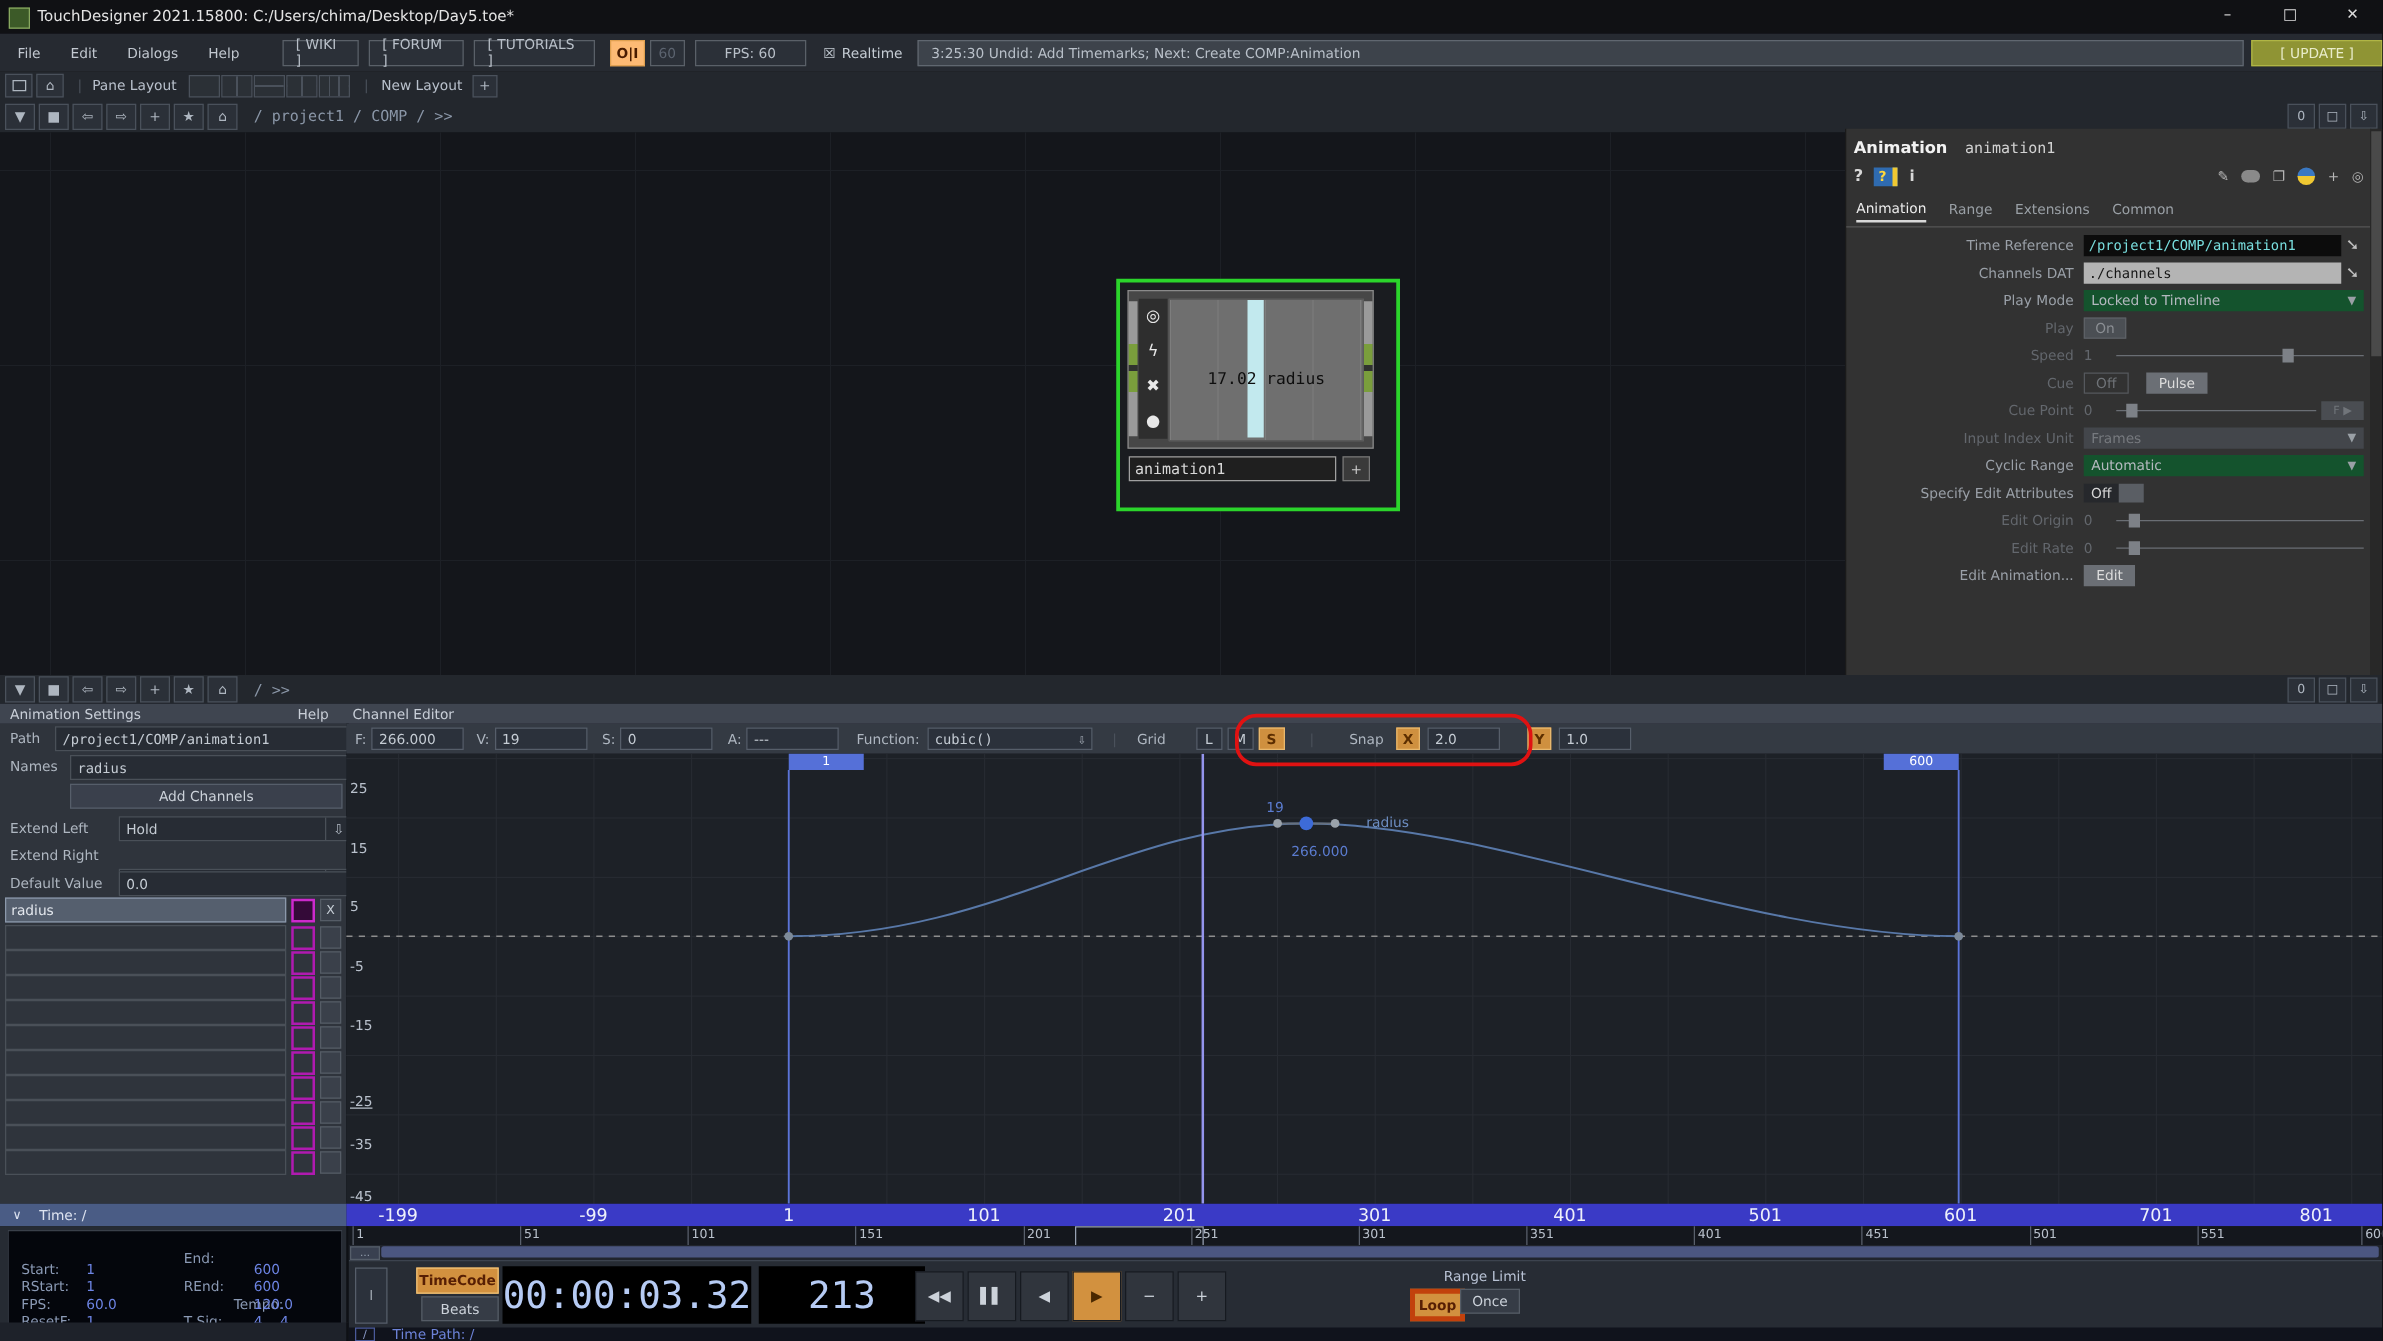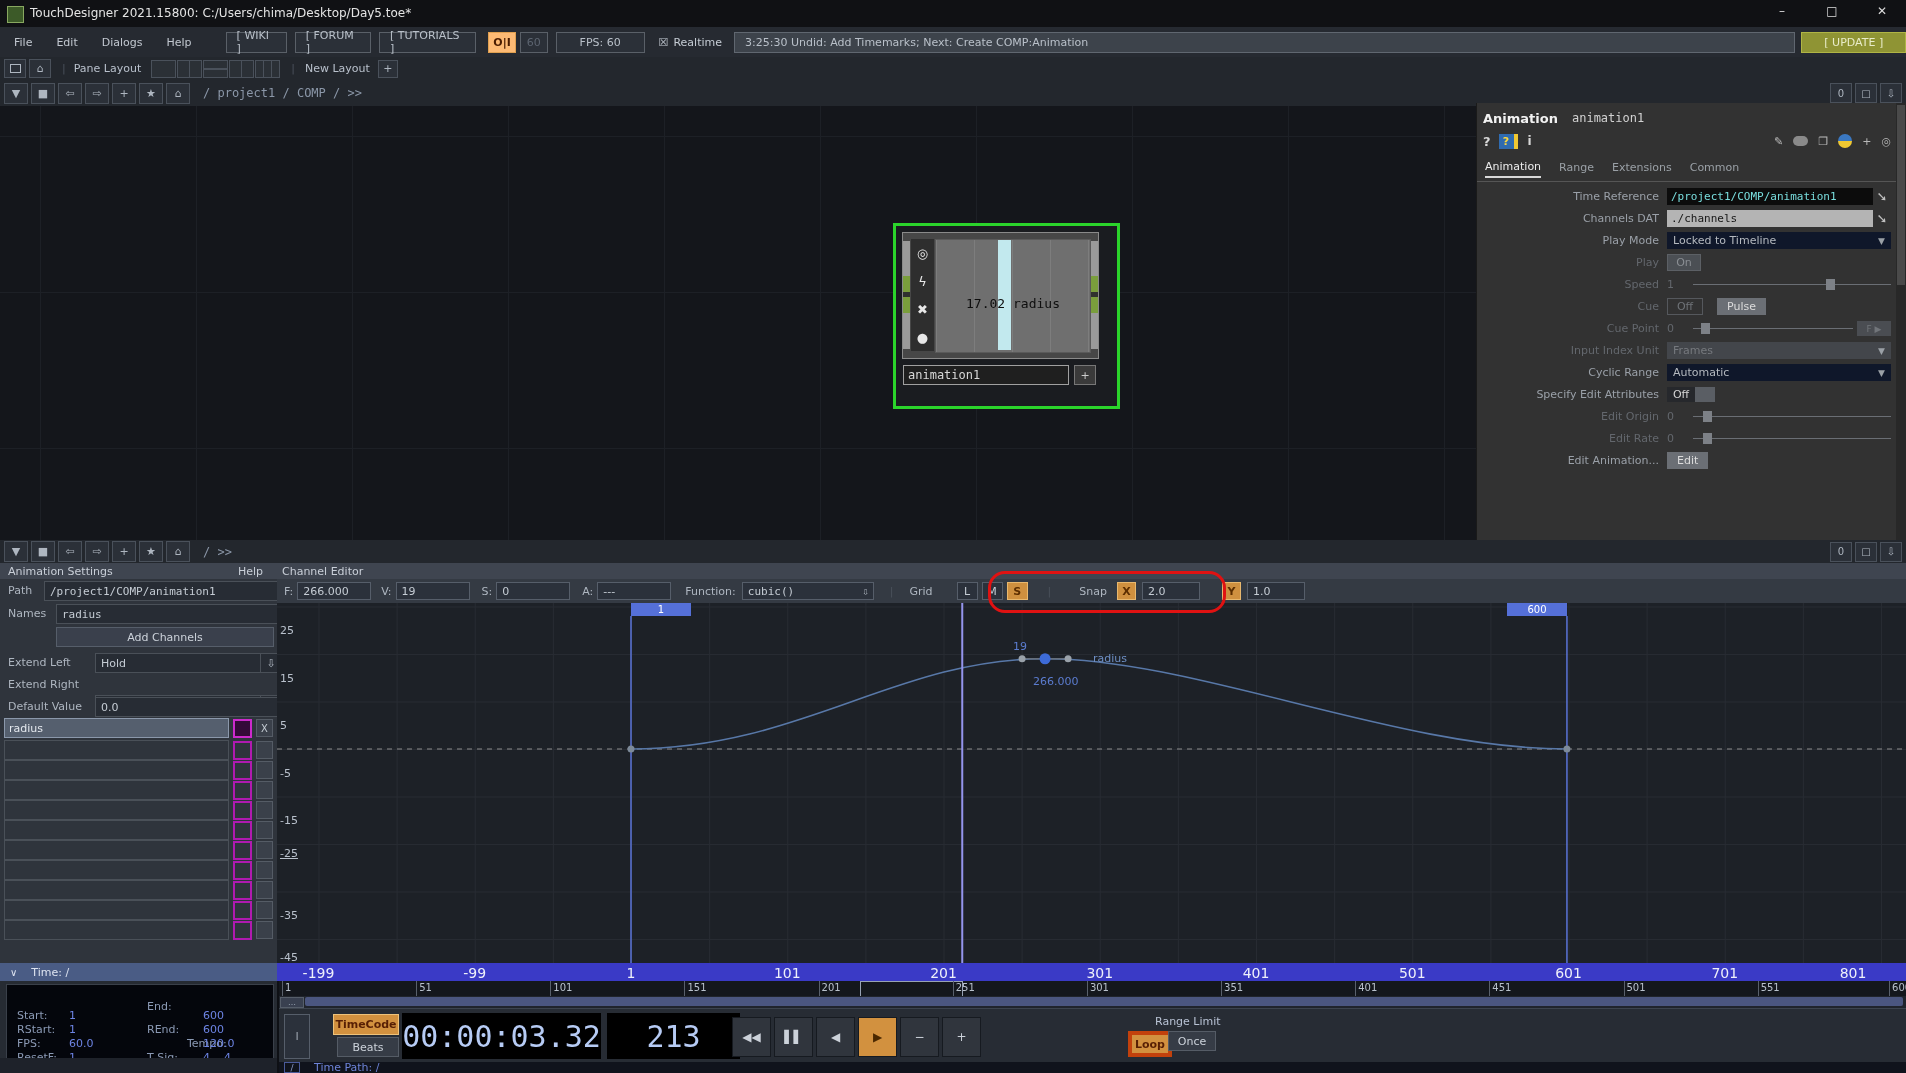--- a/index.html
+++ b/index.html
@@ -45,21 +45,21 @@
   #pscroll{left:1896px;top:103px;width:10px;height:437px;background:#282828;}
   .ptab{margin-right:18px;color:#9aa0a6;padding-bottom:3px;}
   .ptab.active{color:#ececec;border-bottom:2px solid #d8d8d8;}
   .prow{display:flex;align-items:center;height:17px;margin:0 6px 5px 0;}
   .plabel{width:182px;text-align:right;padding-right:8px;color:#9aa0a8;flex:none;}
   .plabel.dis{color:#63676d;}
   .pval{flex:1;display:flex;align-items:center;height:17px;}
   .refbox{flex:1;height:17px;background:#0c0c0c;color:#79dede;display:flex;align-items:center;padding:0 4px;font-family:"DejaVu Sans Mono",monospace;font-size:11px;}
   .refbox.light{background:#b4b4b4;color:#161616;}
   .exp{width:18px;text-align:center;color:#c0c0c0;font-size:13px;}
-  .ddbox{flex:1;height:17px;background:#0f172a;color:#b4b9bf;display:flex;align-items:center;padding:0 6px;}
+  .ddbox{flex:1;height:17px;background:#14532d;color:#b4b9bf;display:flex;align-items:center;padding:0 6px;}
   .ddbox.dis{background:#43464b;color:#76797e;}
   .ddbox .tri{margin-left:auto;font-size:9px;color:#9aa0a6;}
   .smbtn{width:32px;height:15px;background:#4b4f54;border:1px solid #5c6065;color:#8a8e93;display:flex;align-items:center;justify-content:center;}
   .raised{height:17px;padding:0 10px;background:#6b6f75;color:#dcdcdc;display:flex;align-items:center;justify-content:center;}
   .ghost{width:34px;height:15px;border:1px solid #55585d;color:#6f7378;display:flex;align-items:center;justify-content:center;}
   .sval{width:26px;color:#9aa0a8;}
   .sval.dis{color:#63676d;}
   .strack{position:relative;flex:1;height:13px;}
   .strack::before{content:"";position:absolute;left:0;right:0;top:6px;height:1px;background:#6a6e74;}
   .shandle{position:absolute;top:1px;width:9px;height:11px;background:#7d8187;}
@@ -512,21 +512,21 @@
         <text x="816.0625" y="58.75" fill="#6e8fc4" font-size="11px">radius</text>
       </svg>
     <div class="rangebox" style="left:354px;">1</div>
     <div class="rangebox" style="left:1230px;">600</div>
     <div id="ylabels">
         <div class="ylab" style="top: 27.25px;">25</div>
         <div class="ylab" style="top: 74.75px;">15</div>
         <div class="ylab" style="top: 122.25px;">5</div>
         <div class="ylab" style="top: 169.75px;">-5</div>
         <div class="ylab" style="top: 217.25px;">-15</div>
-        <div class="ylab" style="top: 250px; text-decoration: underline;">-25</div>
+        <div class="ylab" style="top: 278px; text-decoration: underline;">-25</div>
         <div class="ylab" style="top: 312.25px;">-35</div>
         <div class="ylab" style="top: 354px;">-45</div>
       </div>
   </div>
 
   <div id="axisbar" class="abs">
       <span class="axlab" style="left: 41.5px;">-199</span>
       <span class="axlab" style="left: 197.75px;">-99</span>
       <span class="axlab" style="left: 354px;">1</span>
       <span class="axlab" style="left: 510.25px;">101</span>

